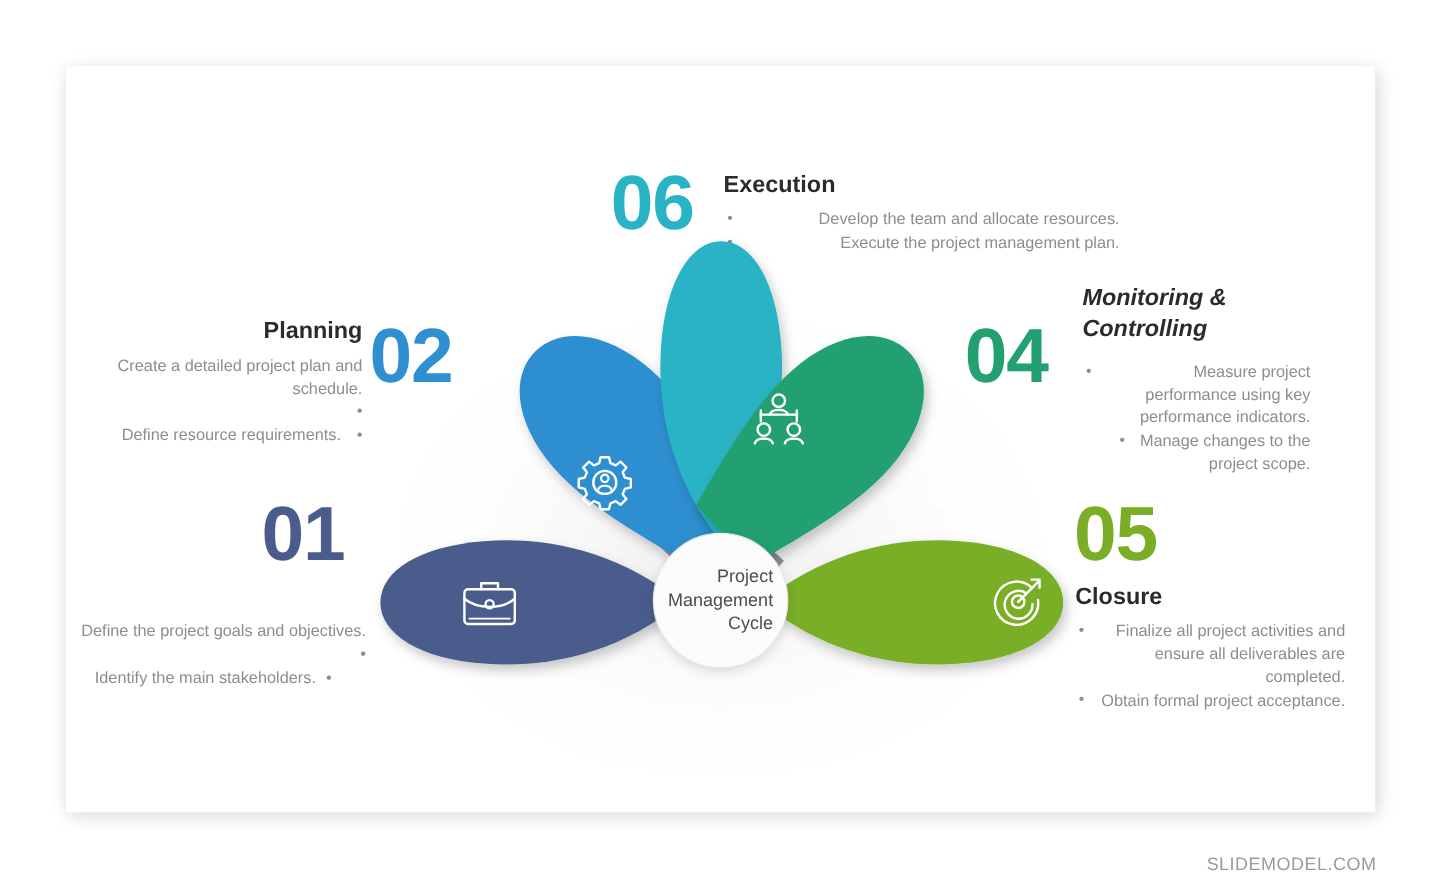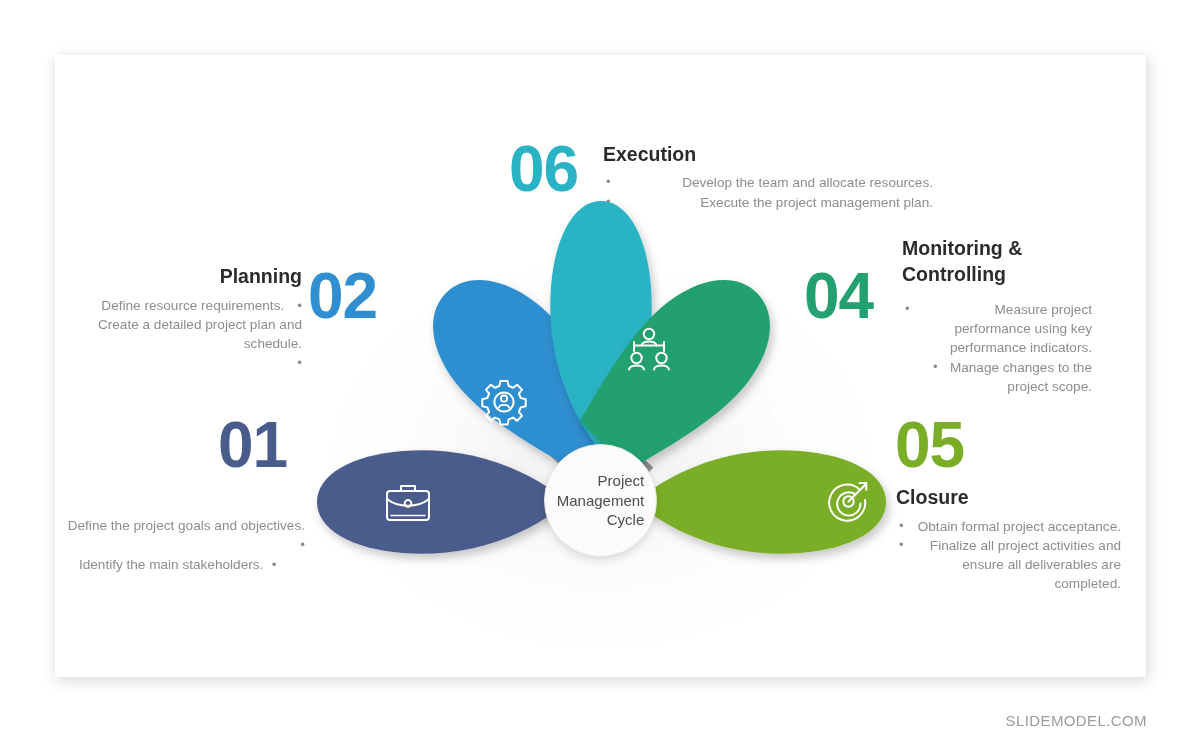--- a/index.html
+++ b/index.html
@@ -215,43 +215,43 @@
     <ul class="bul right-al" style="left:0; top:461px; width:250px;">
       <li><span class="bl">Define the project goals and objectives.</span>
           <span class="dot">•</span></li>
       <li style="margin-top:1px;text-align:center;"><span class="bl">Identify the main stakeholders.</span>
           <span class="dot">•</span></li>
     </ul>
 
     <div class="num" style="left:253px; top:209px; color:#2f8fd0;text-align:right;">02</div>
     <div class="title" style="left:0; top:208px; width:247px; text-align:right;">Planning</div>
     <ul class="bul right-al" style="left:0; top:240px; width:247px;">
+      <li><span class="bl">Create a detailed project plan and schedule.</span>
+          <span class="dot">•</span></li>
       <li style="margin-top:1px;"><span class="bl">Define resource requirements.</span>
-          <span class="dot">•</span></li>
-      <li><span class="bl">Create a detailed project plan and schedule.</span>
           <span class="dot">•</span></li>
     </ul>
 
     <div class="num" style="left:454px; top:82px; color:#29b3c4;">06</div>
     <div class="title" style="left:548px; top:86px;">Execution</div>
     <ul class="bul left-al" style="left:548px; top:118px; width:330px;">
       <li>Develop the team and allocate resources.</li>
       <li style="margin-top:1px;">Execute the project management plan.</li>
     </ul>
 
     <div class="num" style="left:749px; top:209px; color:#23a070;">04</div>
-    <div class="title wrap" style="left:847px; top:180px; width:170px;">Monitoring &amp; Controlling</div>
+    <div class="title wrap" style="left:847px; top:180px; width:170px;font-style:italic;">Monitoring &amp; Controlling</div>
     <ul class="bul left-al" style="left:847px; top:245px; width:190px;">
       <li>Measure project performance using key performance indicators.</li>
       <li style="margin-top:1px;margin-left:28px;">Manage changes to the project scope.</li>
     </ul>
 
     <div class="num" style="left:840px; top:358px; color:#7aae27;">05</div>
     <div class="title" style="left:841px; top:429px;">Closure</div>
     <ul class="bul left-al" style="left:841px; top:461px; width:225px;">
+      <li>Finalize all project activities and ensure all deliverables are completed.</li>
       <li style="margin-top:1px;">Obtain formal project acceptance.</li>
-      <li>Finalize all project activities and ensure all deliverables are completed.</li>
     </ul>
 
   </div>
 </div>
 
 <div id="watermark">SLIDEMODEL.COM</div>
 
 </body></html>

